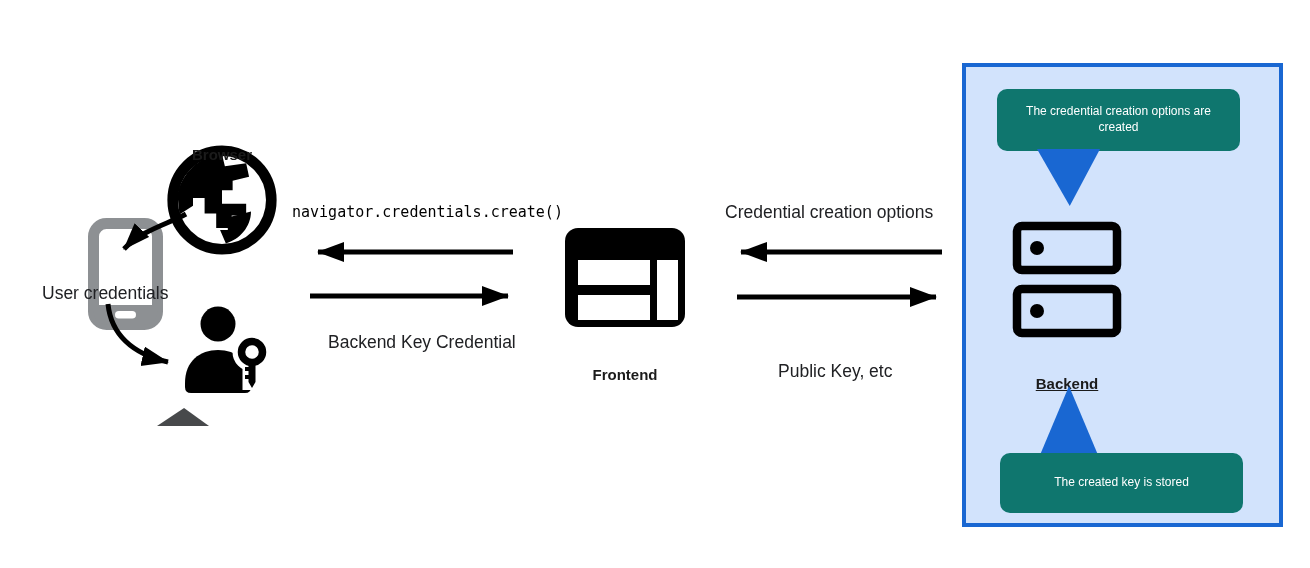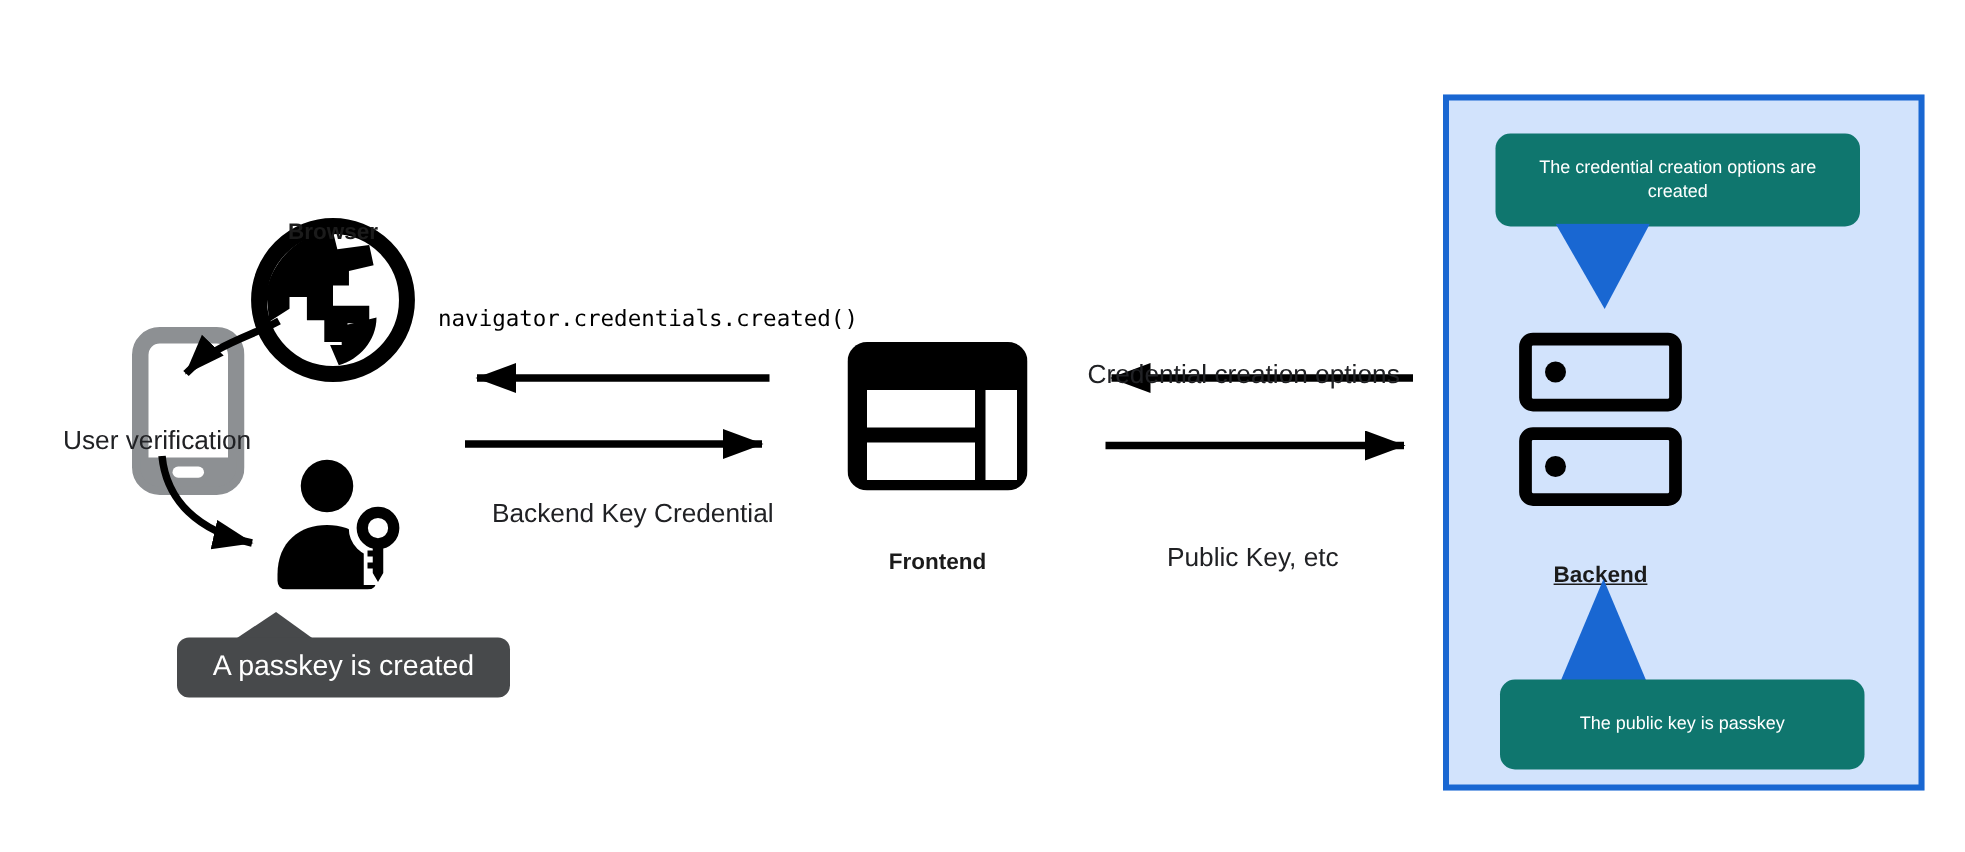--- a/index.html
+++ b/index.html
@@ -38,21 +38,21 @@
   .icon { position:absolute; z-index:2; }
   .arrows { position:absolute; left:0; top:0; z-index:3; pointer-events:none; }
 
   
   .browser-label   { left:164px; top:120px; width:116px; }
   .frontend-label  { left:563px; top:340px; width:124px; }
   .backend-label   { left:1010px; top:349px; width:114px;text-decoration:underline; }
   .user-verification { left:42px; top:283px; }
   .create-call     { left:292px; top:203px; }
   .pkc-label       { left:328px; top:332px; }
-  .cco-label       { left:725px; top:202px;margin-top:37px; }
+  .cco-label       { left:725px; top:202px; }
   .pke-label       { left:778px; top:333px;margin-top:28px; }
 
   .globe-icon   { left:164px; top:142px; }
   .phone-icon   { left:88px;  top:218px; }
   .person-icon  { left:177px; top:305px; }
   .frontend-icon{ left:565px; top:228px; }
   .server-icon  { left:1012px; top:221px; }
 </style>
 </head>
 <body>
@@ -82,37 +82,34 @@
     <path fill="#000" d="M16,75 L14,55 C17,34 37,13 60,13 L63,25 L85,22 L88,36 L71,40 L71,50 L60,50 L60,64 L85,64 L85,76 L70,76 L70,89 L54,89 L54,74 L42,74 L42,58 L30,58 L30,66 Z"></path>
     <path fill="#000" d="M66,78 L90,72 C90,88 78,101 64,105 L58,91 L66,91 Z"></path>
   </svg>
 
   <svg class="icon phone-icon" width="75" height="112" viewBox="0 0 75 112">
     <rect x="5.5" y="5.5" width="64" height="101" rx="13" fill="#fff" stroke="#8d9093" stroke-width="11"></rect>
     <path fill="#8d9093" d="M5.5,87 h64 v6.5 a13,13 0 0 1 -13,13 h-38 a13,13 0 0 1 -13,-13 Z"></path>
     <rect x="27" y="93" width="21" height="7.5" rx="3.75" fill="#fff"></rect>
   </svg>
 
-  <div class="lbl user-verification">User verification</div>
+  <div class="lbl user-verification">User credentials</div>
 
   <svg class="icon person-icon" width="95" height="88" viewBox="0 0 95 88">
     <circle cx="41" cy="19" r="17.5" fill="#000"></circle>
     <path fill="#000" d="M14,88 Q8,88 8,82 L8,78 C8,56 23,45 41,45 C59,45 74,56 74,78 L74,82 Q74,88 68,88 Z"></path>
     <circle cx="75" cy="47" r="11" fill="none" stroke="#fff" stroke-width="17"></circle>
     <line x1="75" y1="58" x2="75" y2="85" stroke="#fff" stroke-width="19"></line>
     <circle cx="75" cy="47" r="10.5" fill="#fff" stroke="#000" stroke-width="7.5"></circle>
     <path fill="#000" d="M71.5,56 h7 v21 l-3.5,6 l-3.5,-6 v-3 h-3.5 v-4 h3.5 v-4 h-3.5 v-4 h3.5 Z"></path>
   </svg>
 
   <div class="tail-gray"></div>
-  <div class="callout callout-gray">
-    <span class="inner">A passkey is created</span>
-  </div>
 
-  <div class="code create-call">navigator.credentials.created()</div>
+  <div class="code create-call">navigator.credentials.create()</div>
   <div class="lbl pkc-label">Backend Key Credential</div>
 
   <svg class="icon frontend-icon" width="120" height="99" viewBox="0 0 120 99">
     <rect x="0" y="0" width="120" height="99" rx="13" fill="#000"></rect>
     <rect x="13" y="32" width="72" height="25" fill="#fff"></rect>
     <rect x="13" y="67" width="72" height="25" fill="#fff"></rect>
     <rect x="92" y="32" width="21" height="60" fill="#fff"></rect>
   </svg>
   <div class="lbl-bold frontend-label">Frontend</div>
 
@@ -127,16 +124,16 @@
   <svg class="icon server-icon" width="110" height="117" viewBox="0 0 110 117">
     <rect x="5" y="5" width="100" height="44" rx="5" fill="none" stroke="#000" stroke-width="8.5"></rect>
     <circle cx="25" cy="27" r="7" fill="#000"></circle>
     <rect x="5" y="68" width="100" height="44" rx="5" fill="none" stroke="#000" stroke-width="8.5"></rect>
     <circle cx="25" cy="90" r="7" fill="#000"></circle>
   </svg>
   <div class="lbl-bold backend-label">Backend</div>
 
   <div class="tail-blue-bottom"></div>
   <div class="callout callout-blue callout-blue-bottom">
-    <span class="inner">The public key is passkey</span>
+    <span class="inner">The created key is stored</span>
   </div>
 
 </div>
 
 </body></html>

